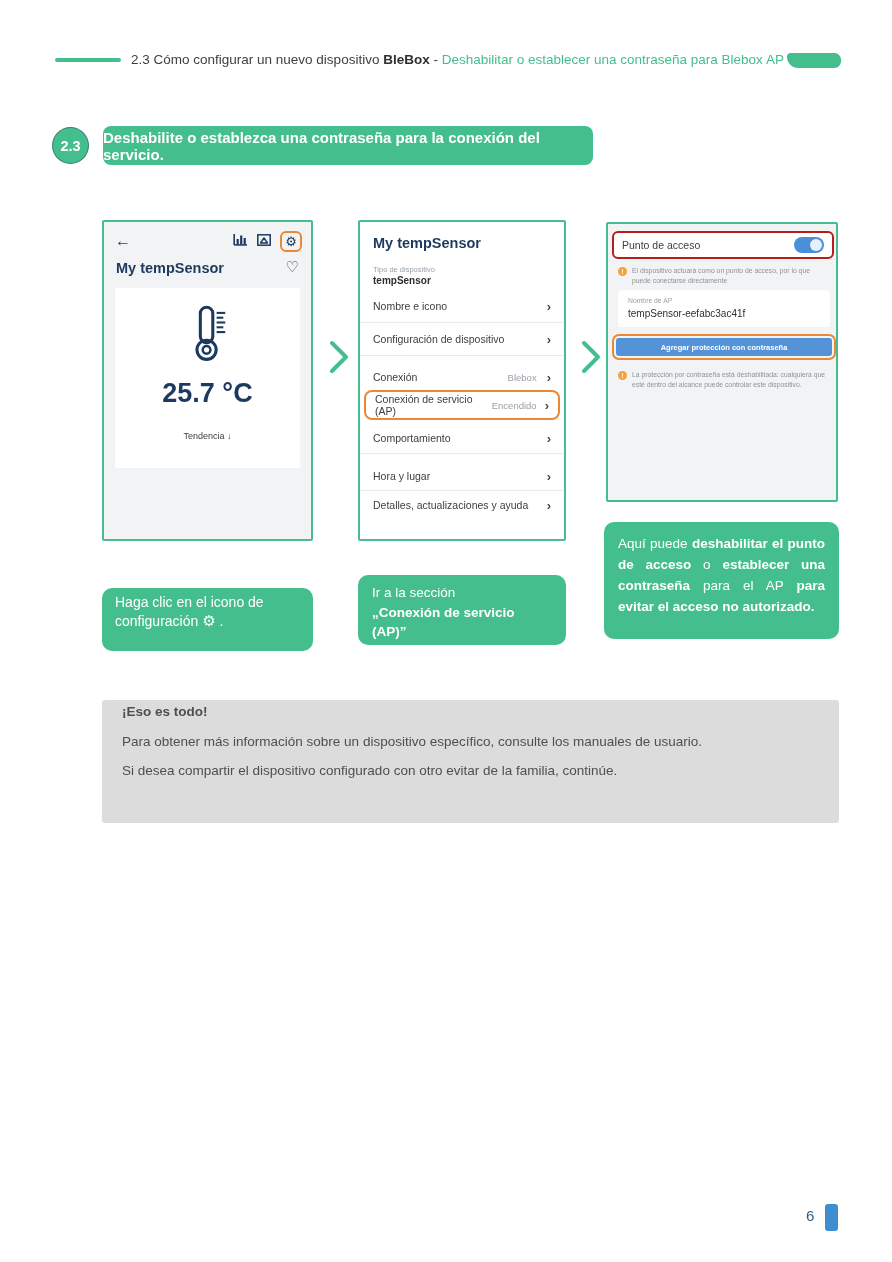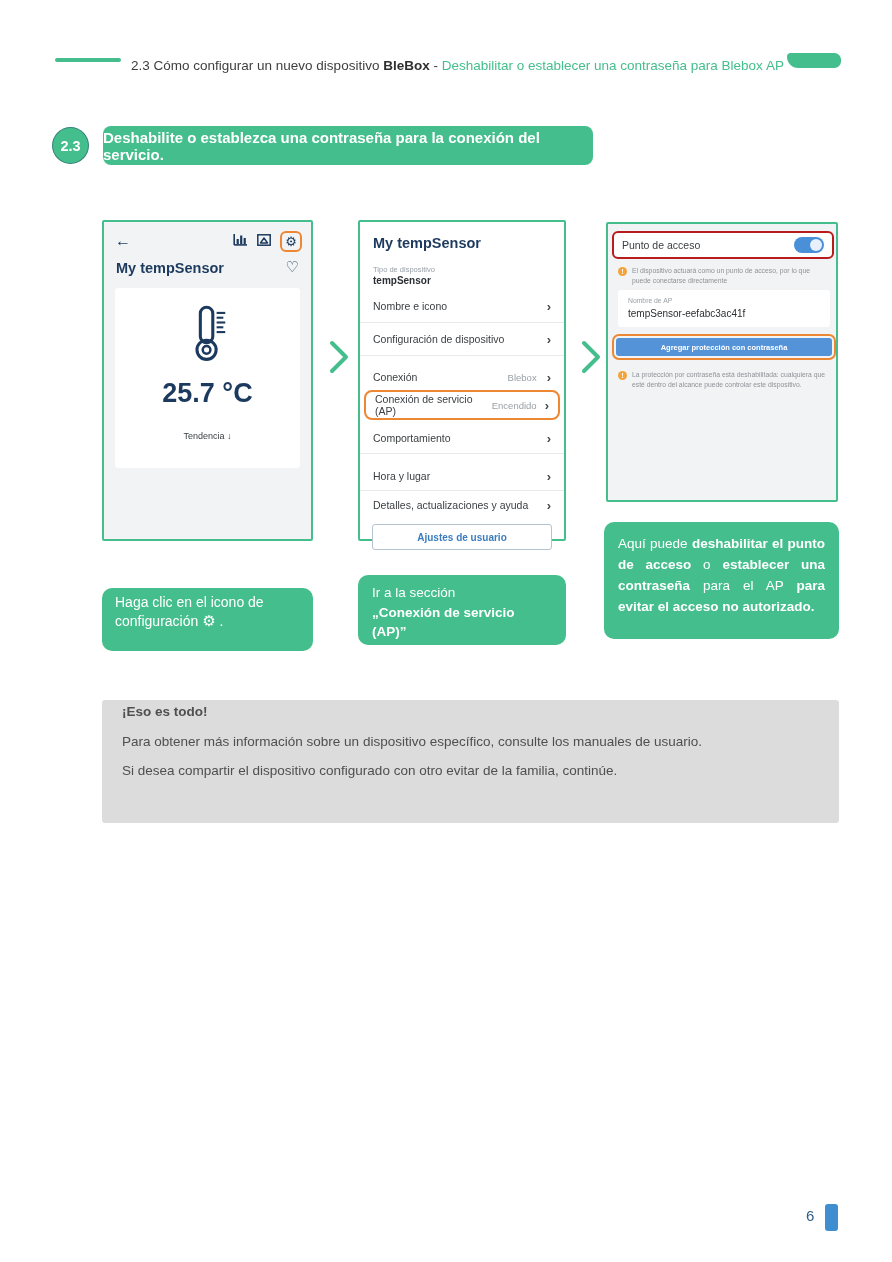--- a/index.html
+++ b/index.html
@@ -1,20 +1,20 @@
 <!DOCTYPE html>
 <html><head>
 <meta charset="utf-8">
 <style>
   html,body{margin:0;padding:0;background:#fff;}
   .page{position:relative;width:892px;height:1262px;background:#ffffff;overflow:hidden;
         font-family:"Liberation Sans",sans-serif;}
   
   .hdr-rule{position:absolute;left:55px;top:58px;width:66px;height:4px;background:#44BE8C;border-radius:2px;}
-  .hdr-title{position:absolute;left:131px;top:52px;font-size:13.5px;color:#3f3f3f;white-space:nowrap;margin-top:6px;}
+  .hdr-title{position:absolute;left:131px;top:52px;font-size:13.5px;color:#3f3f3f;white-space:nowrap;}
   .hdr-title .brand{font-weight:bold;color:#2f2f2f;}
   .hdr-title .hl{color:#44BE8C;}
   .hdr-pill{position:absolute;left:787px;top:53px;width:54px;height:15px;background:#44BE8C;
             border-radius:4px 7px 7px 12px;}
   
   .badge{position:absolute;left:52px;top:127px;width:37px;height:37px;border-radius:50%;
          background:#44BE8C;border:1px solid rgba(28,58,94,.45);box-sizing:border-box;
          color:#fff;font-weight:bold;font-size:14.5px;display:flex;align-items:center;justify-content:center;}
   .step-pill{position:absolute;left:103px;top:126px;width:490px;height:39px;background:#44BE8C;border-radius:8px;
              color:#fff;font-weight:bold;font-size:15px;display:flex;align-items:center;justify-content:center;}
@@ -187,21 +187,20 @@
       </div>
       <div class="p2-spacer" style="height:8px;"></div>
       <div class="p2-row noval" style="height:28px;">
         <span class="lbl">Hora y lugar</span>
         <span class="chev">›</span>
       </div>
       <div class="p2-row noval" style="height:28px;border-bottom:none;">
         <span class="lbl">Detalles, actualizaciones y ayuda</span>
         <span class="chev">›</span>
       </div>
-      <div class="p2-btn">Ajustes de usuario</div>
     </div>
   </div>
 
   <div class="next" style="left:578px;top:338px;">
     <svg width="26" height="38" viewBox="0 0 26 38">
       <polyline points="6,5 20,19 6,33" fill="none" stroke="#44BE8C" stroke-width="4" stroke-linecap="round" stroke-linejoin="round"></polyline>
     </svg>
   </div>
 
   <div class="phone phone3">

